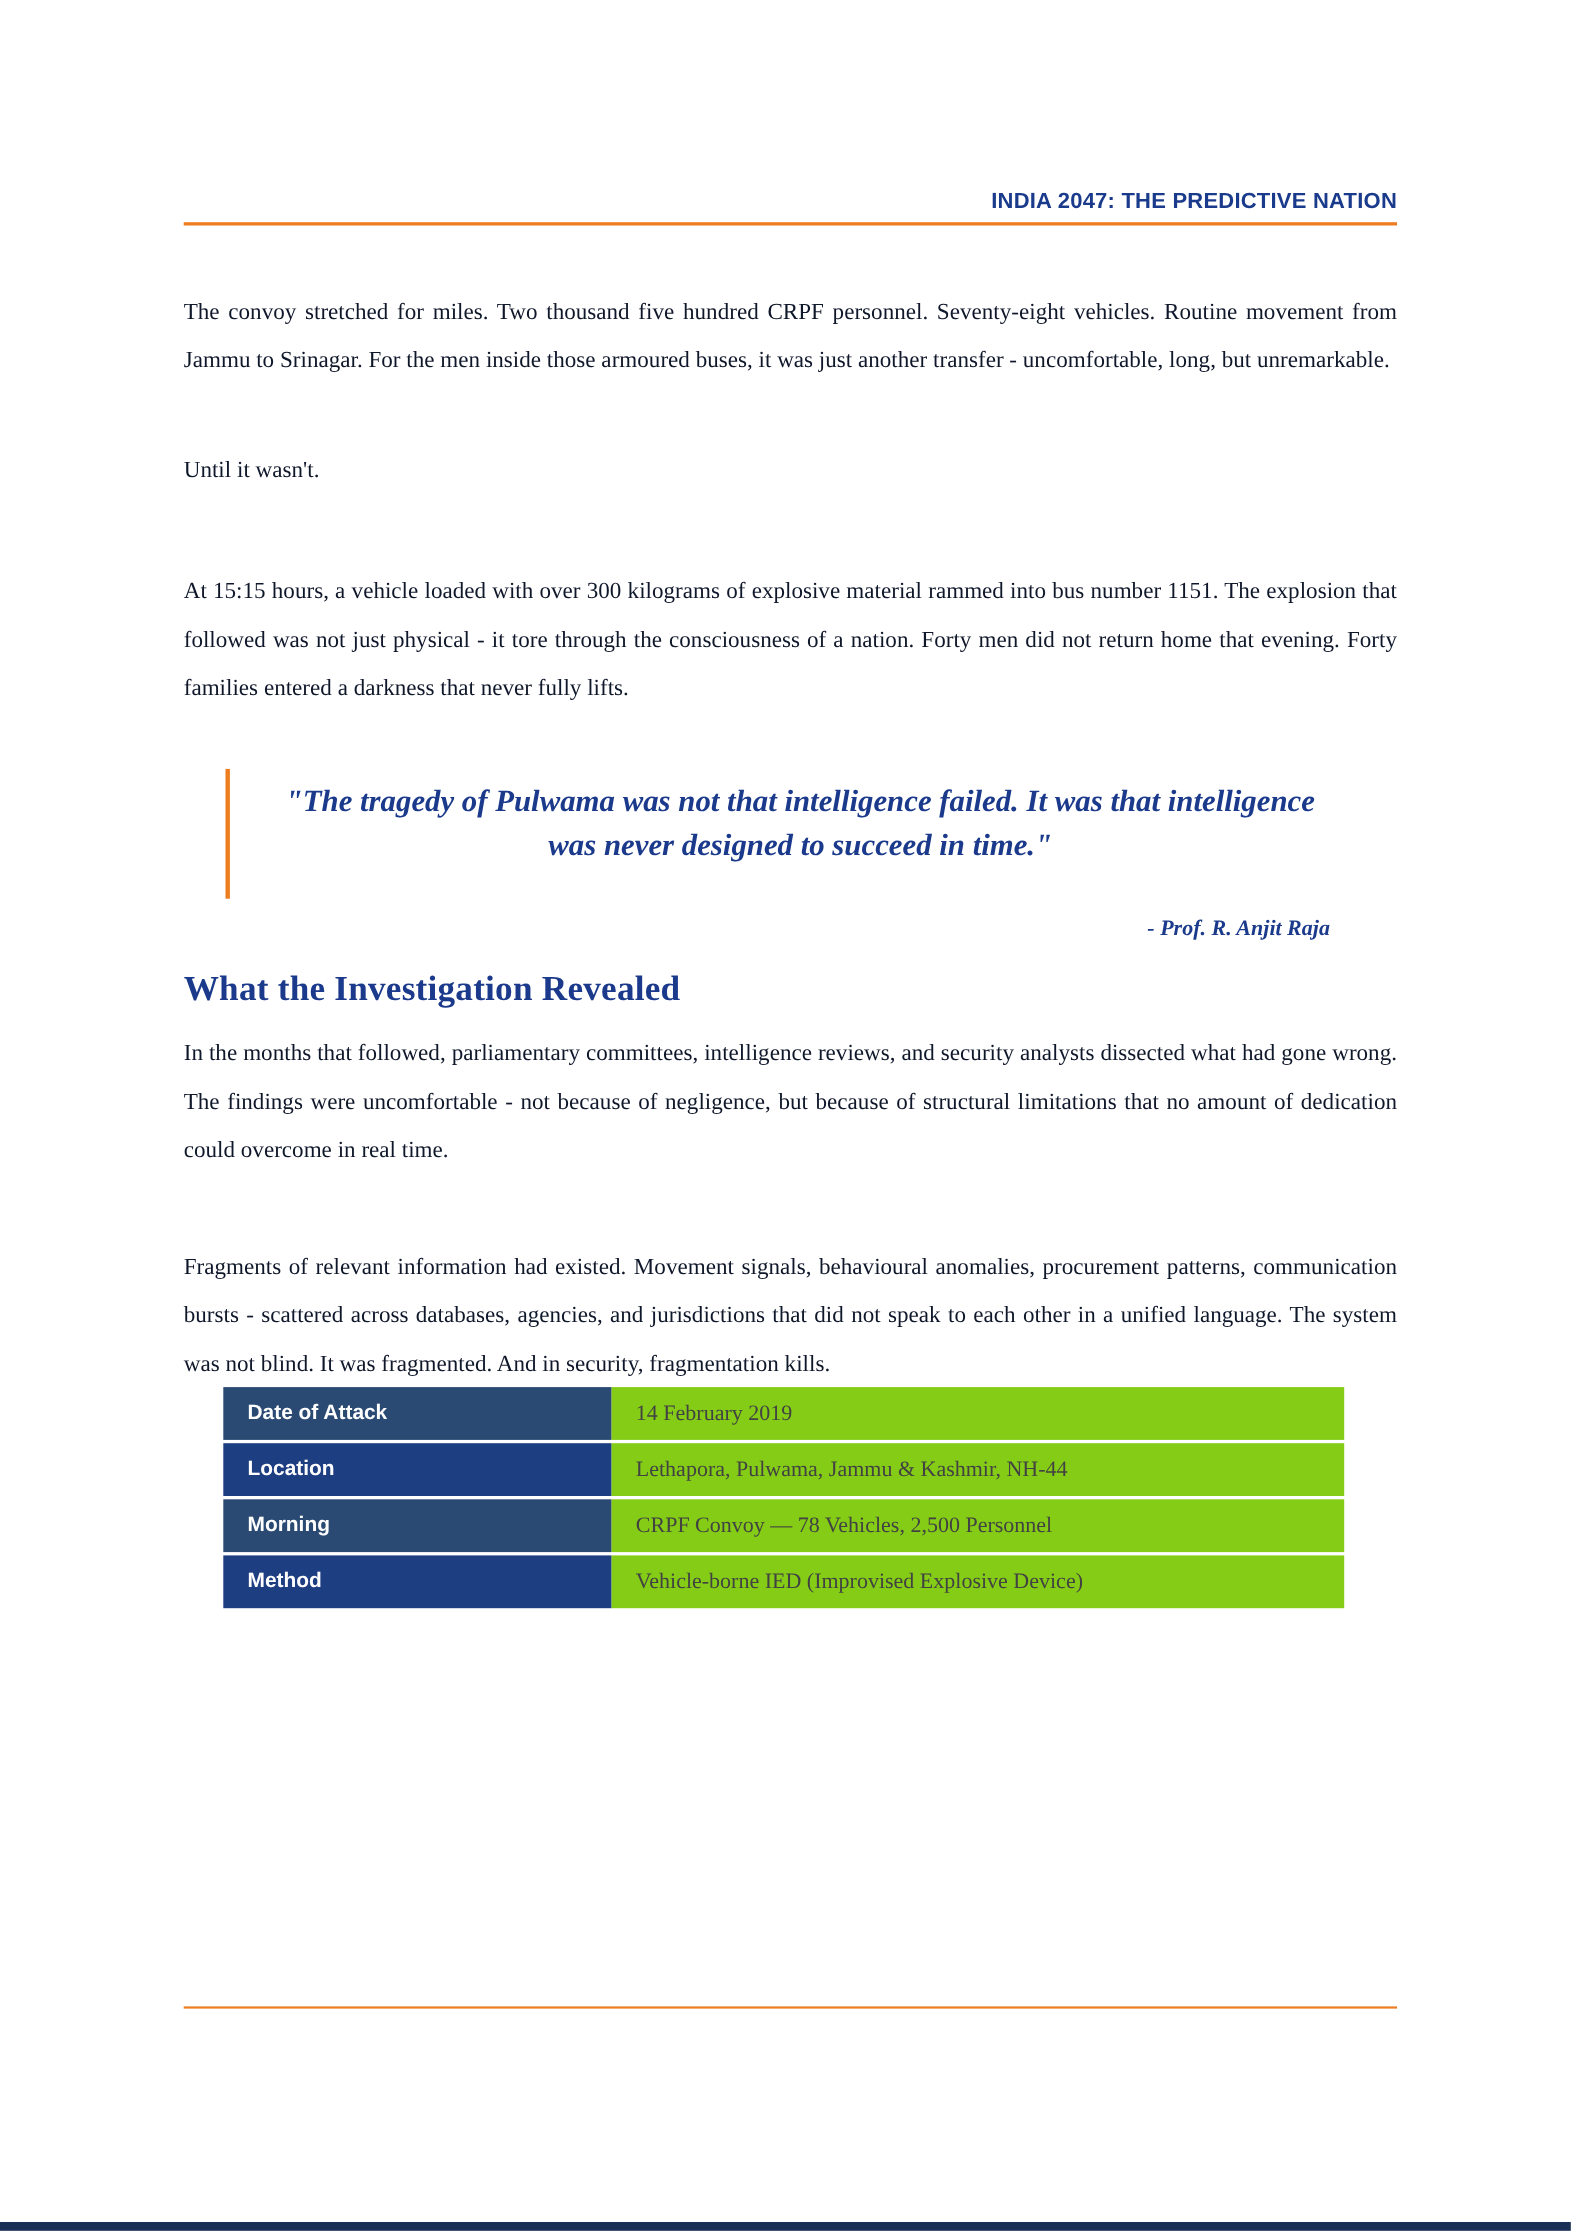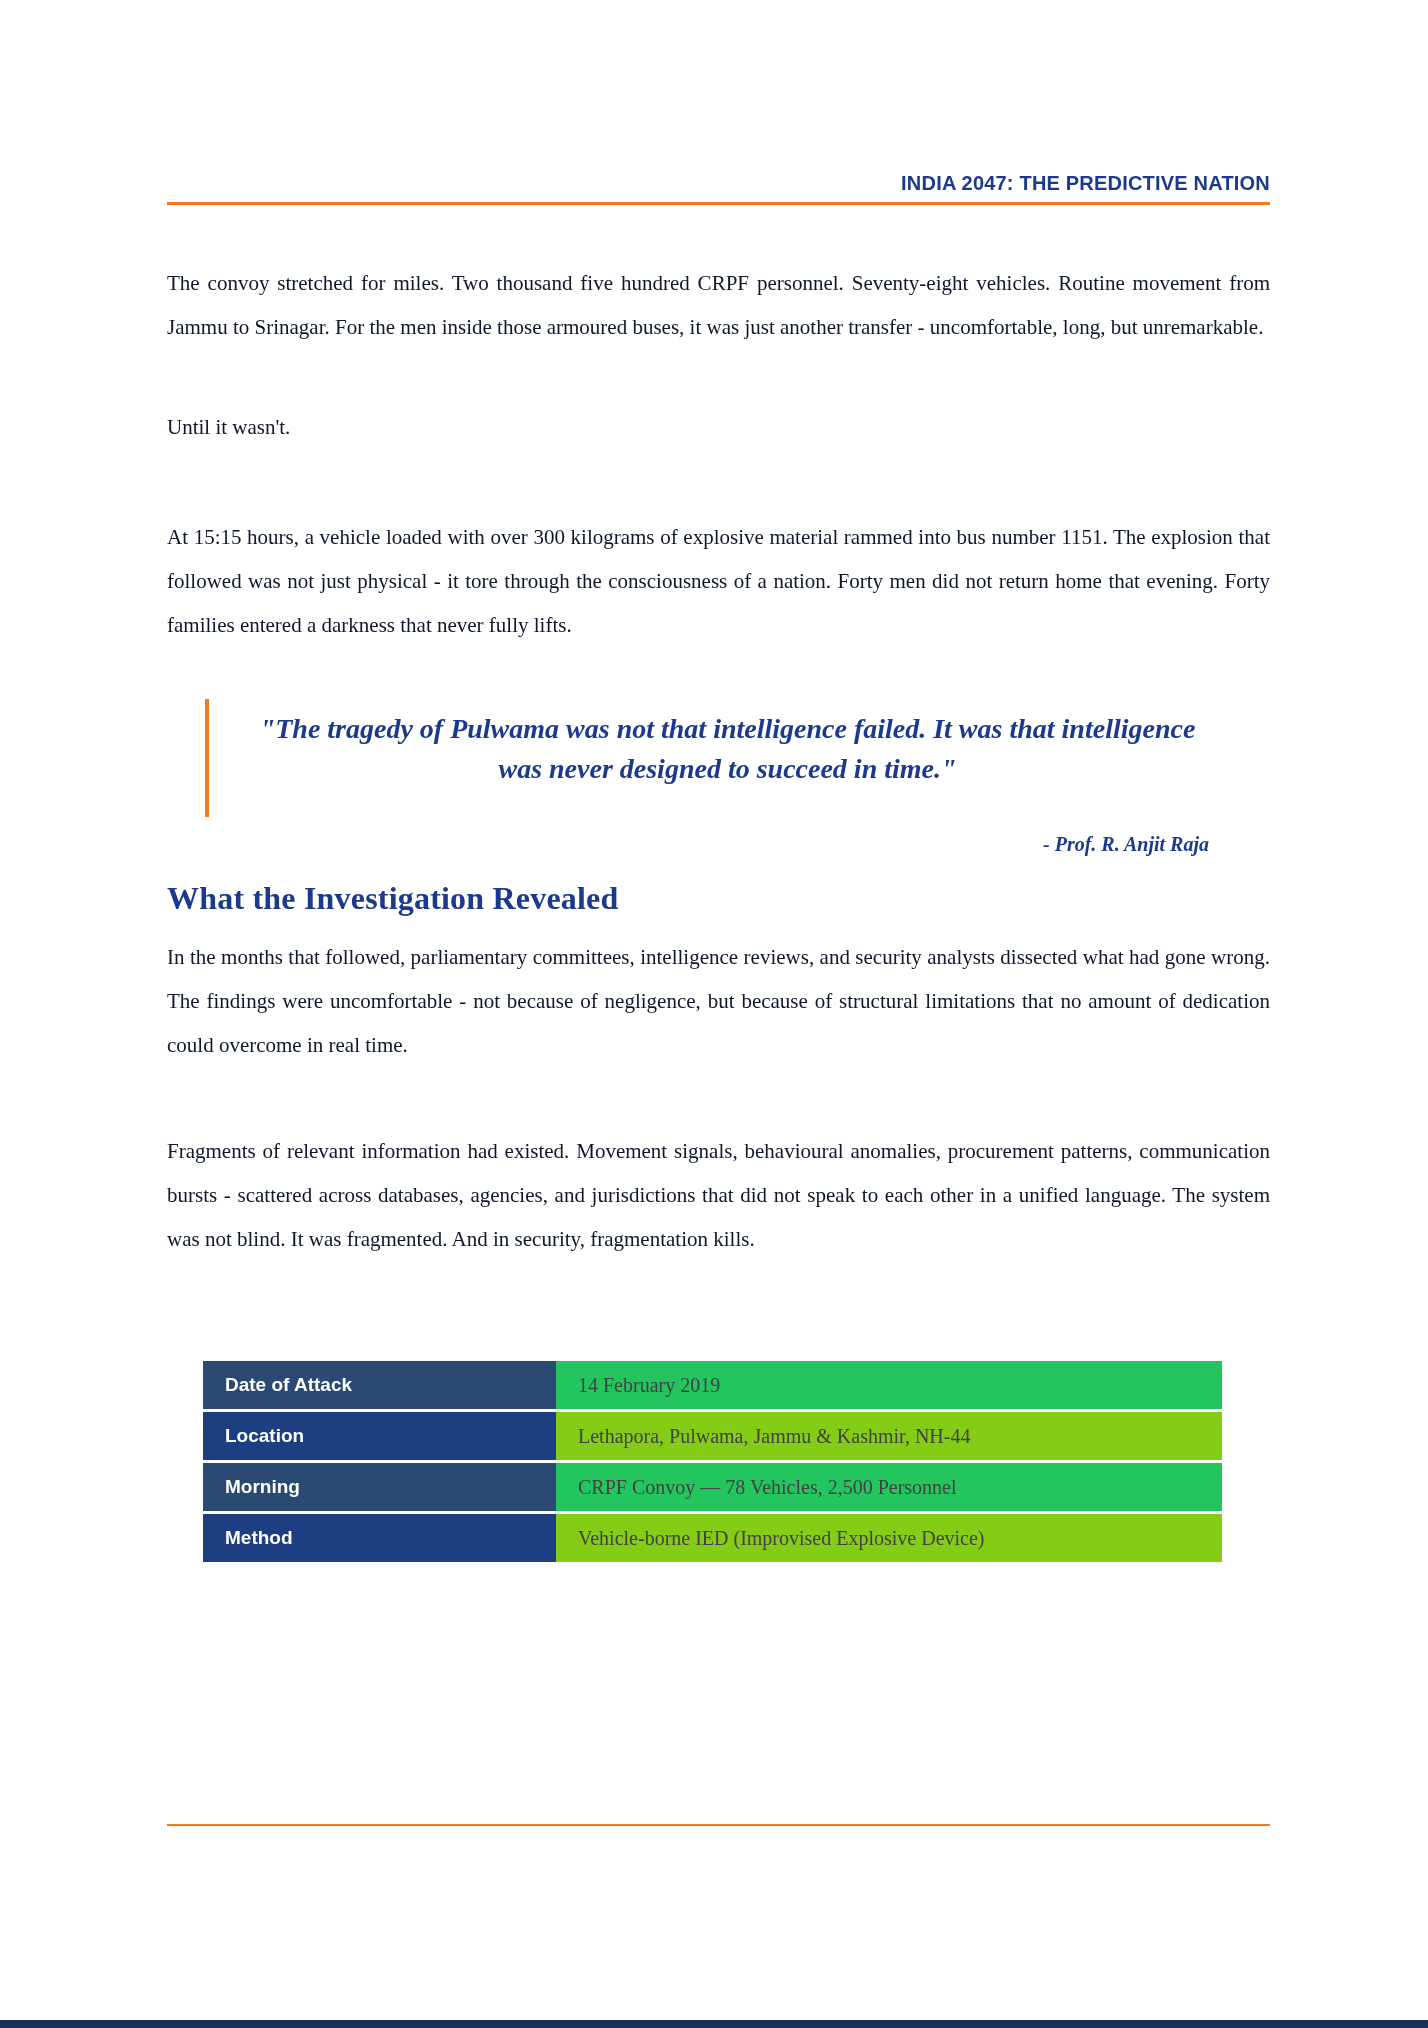--- a/index.html
+++ b/index.html
@@ -78,21 +78,20 @@
   
   .section-heading {
     margin-top: 24px;
     font-weight: bold;
     font-size: 32px;
     color: #1b3a8c;
     letter-spacing: 0.2px;
   }
   
   .fact-table {
-    margin-top: 100px;
     width: 1055px;
     padding-left: 36px;
   }
   .t-row {
     display: flex;
     height: 48px;
     margin-bottom: 3px;
   }
   .t-label {
     width: 353px;
@@ -108,21 +107,21 @@
   .t-label.dark { background: #2b4a73; }
   .t-label.bright { background: #1e3e82; }
   .t-value {
     flex: 1;
     display: flex;
     align-items: center;
     padding-left: 22px;
     font-size: 20px;
     color: #424242;
   }
-  .t-value.tint { background: #22c55e; }
+  .t-value.tint { background: #84cc16; }
   .t-value.plain { background: #84cc16; }
   
   .footer {
     position: absolute;
     left: 167px;
     right: 158px;
     top: 1824px;
   }
   .footer-rule {
     height: 2px;

